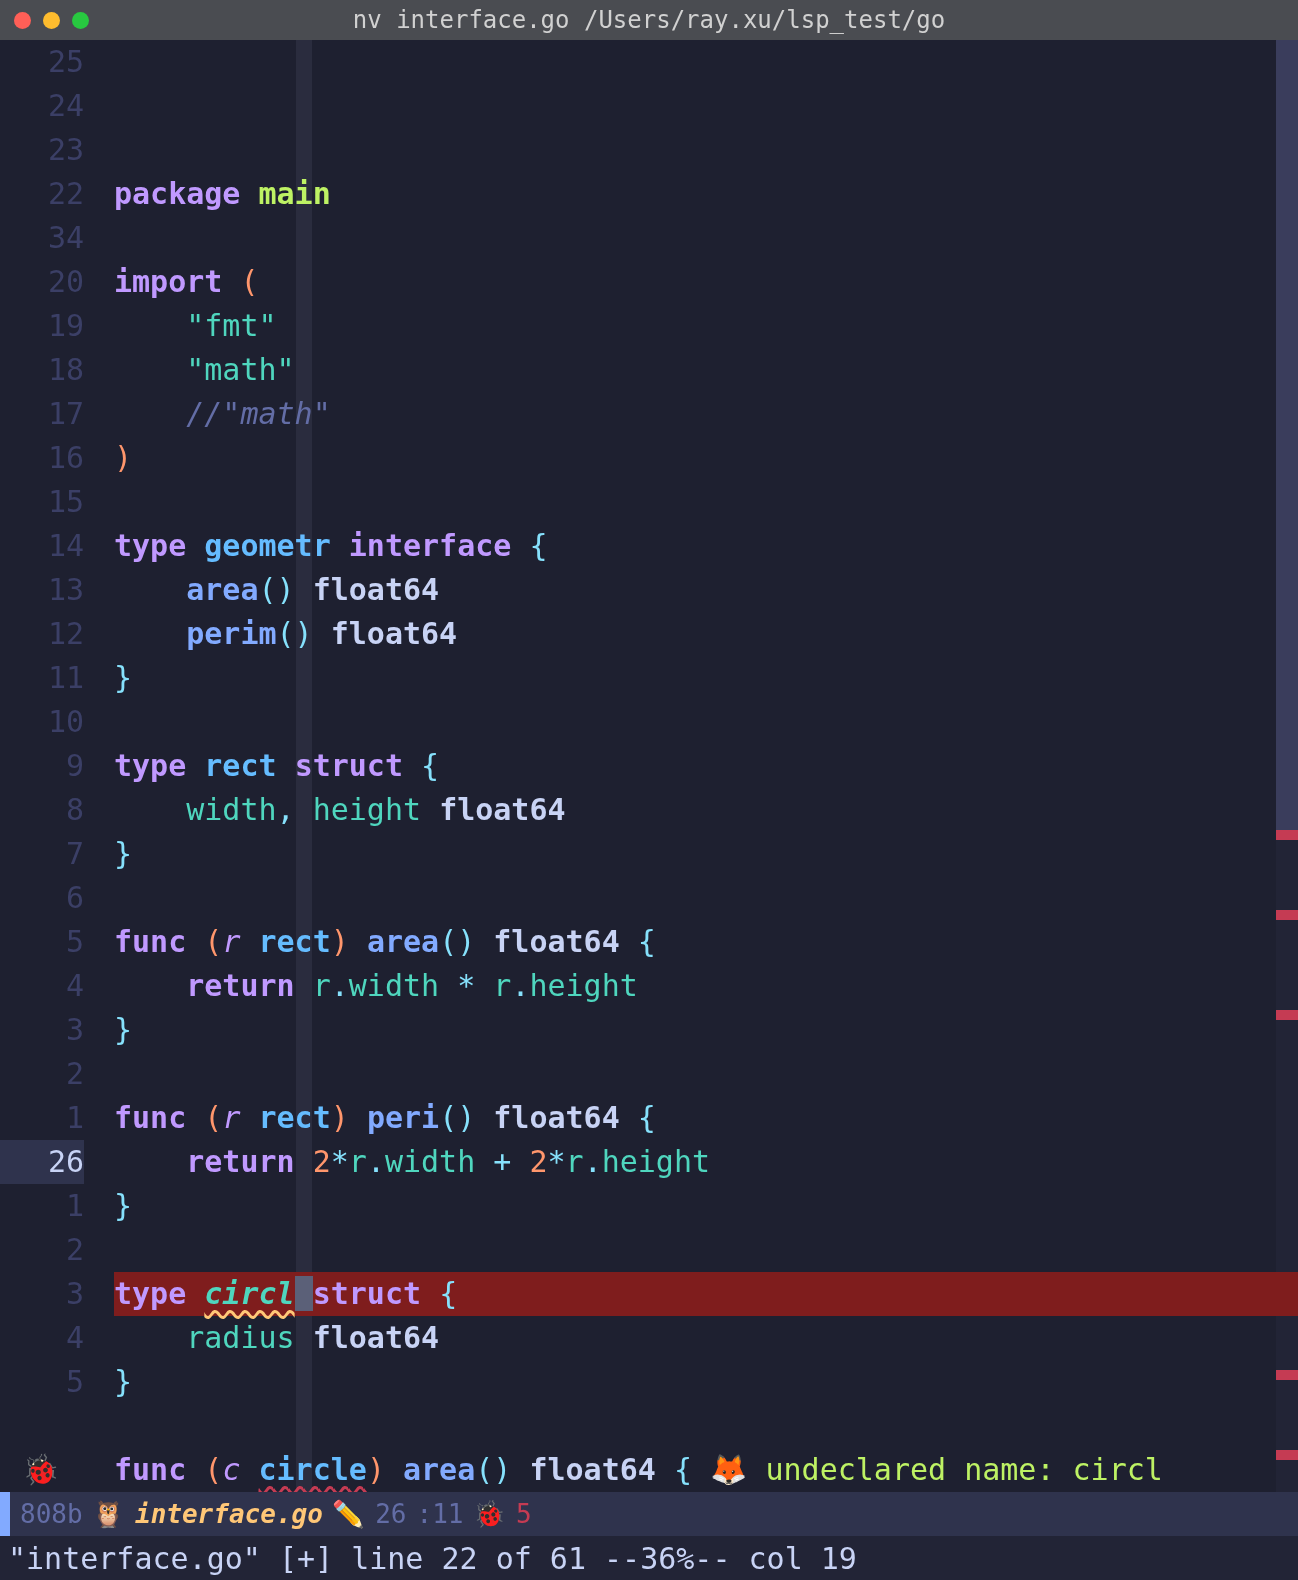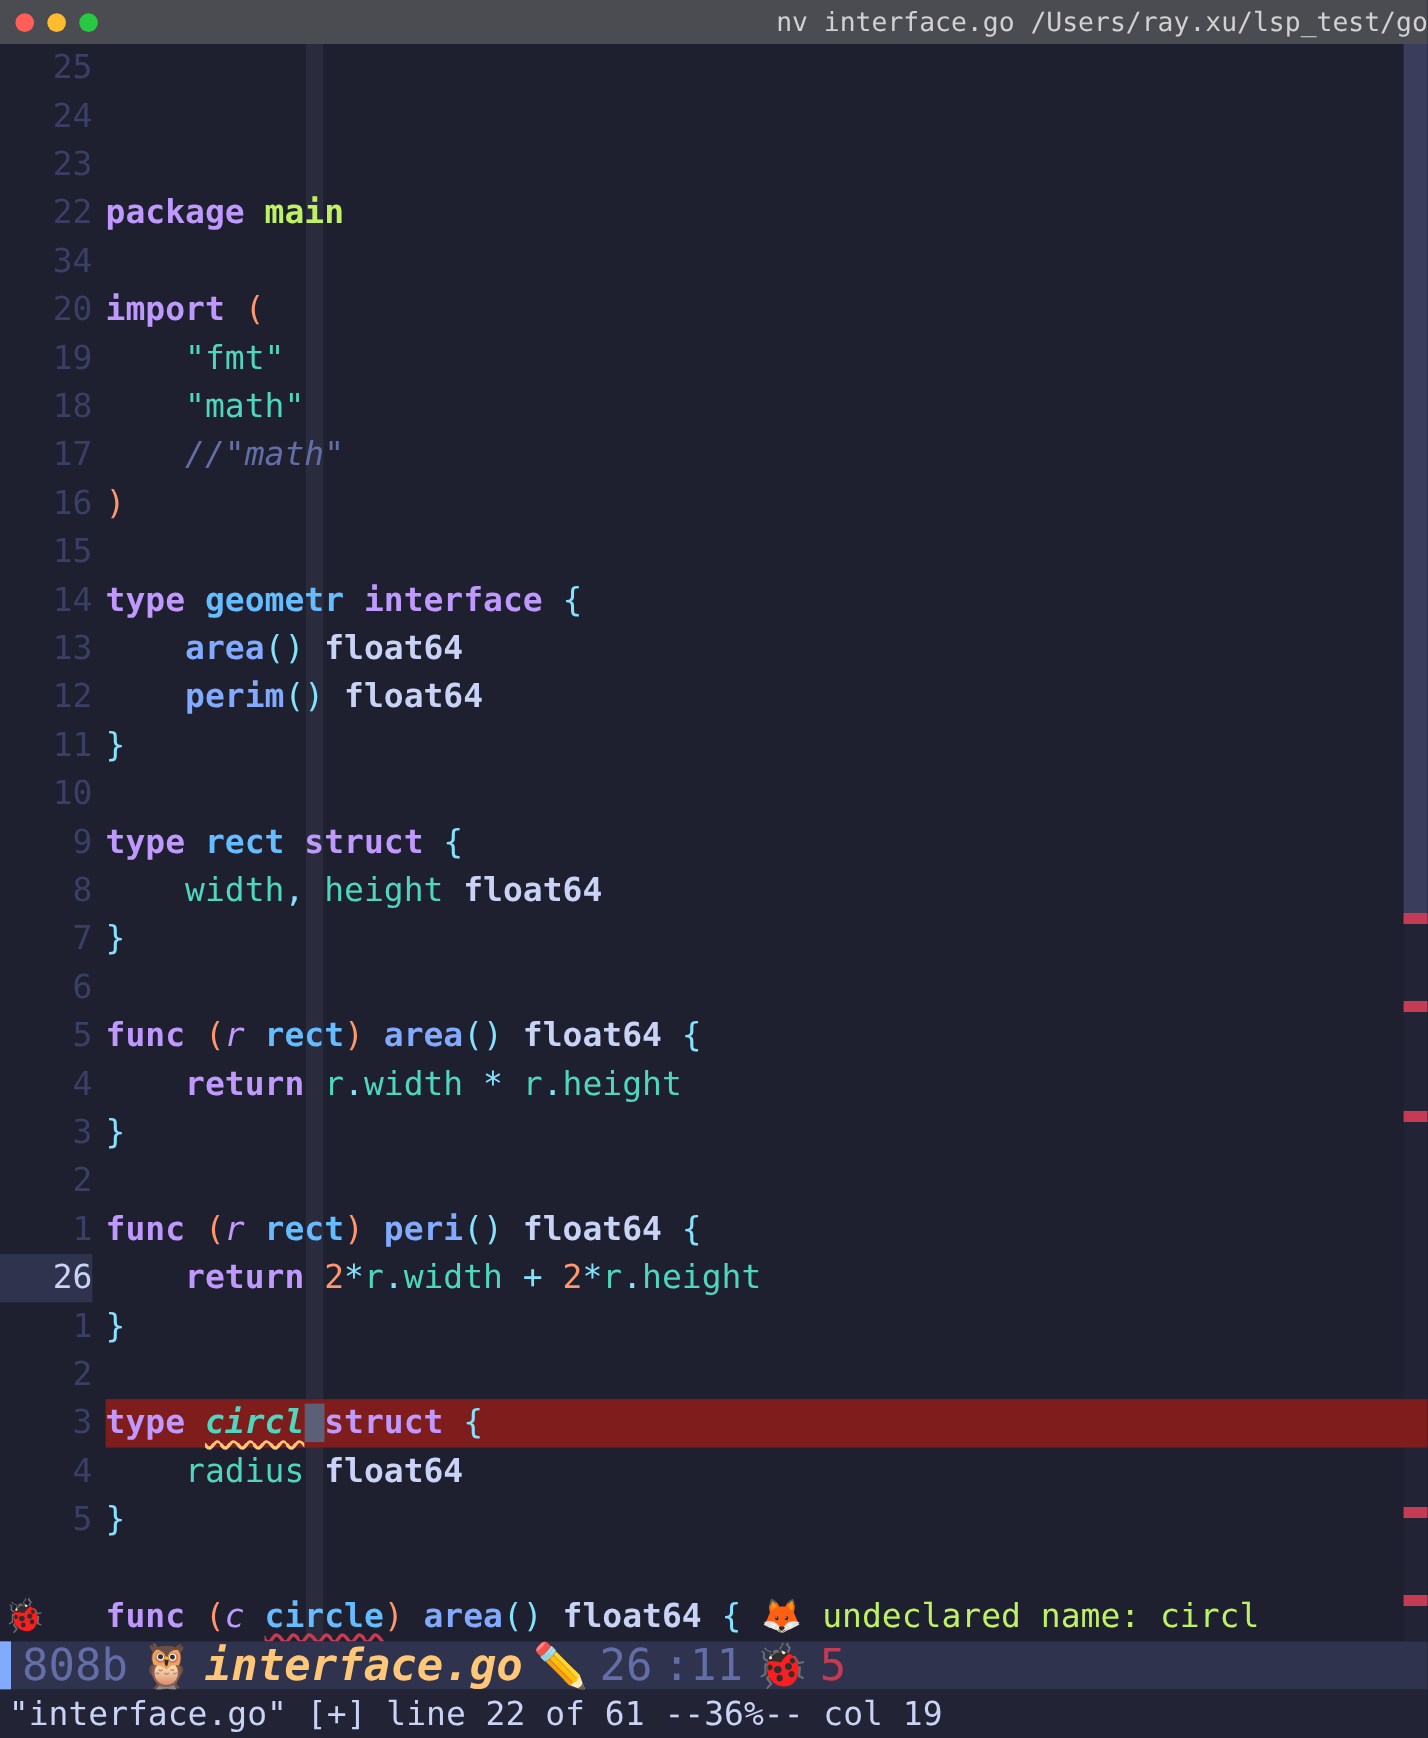--- a/index.html
+++ b/index.html
@@ -18,29 +18,30 @@
     display:flex; align-items:center;
     position:relative;
     font-size:24px;
     color:#d1d1d1;
   }
   .traffic { display:flex; gap:12px; margin-left:14px; }
   .dot { width:17px; height:17px; border-radius:50%; }
   .dot.red { background:#ff5f57; }
   .dot.yellow { background:#febc2e; }
   .dot.green { background:#28c840; }
-  .title { position:absolute; left:0; right:0; text-align:right; pointer-events:none; }
+  .title { position:absolute; left:0; right:0; text-align:center; pointer-events:none; }
   
   .editor {
     flex:1;
     display:flex;
     background:#1e2030;
     line-height:44px;
     position:relative;
     overflow:hidden;
+    gap:18px;
   }
   .scrollbar {
     position:absolute; right:0; top:0; width:22px; height:100%;
     background:#222436;
   }
   .scrollbar .thumb {
     position:absolute; left:0; width:100%;
     background:#3a3d5c;
   }
   .indicator {
@@ -89,21 +90,21 @@
   .num { color:#ff966c; }
   .err { color:#bef264; }
   .cursor { background:#5b6078; color:#1e2030; }
   .circl { color:#4fd6be; font-weight:bold; text-decoration:underline wavy #ffc777; text-underline-offset:6px; font-style:italic;}
   .circle-under { text-decoration:underline wavy #c53b53; text-underline-offset:6px;margin-top:32px; }
   
   .statusbar {
     height:44px;
     background:#2f334d;
     display:flex; align-items:center;
-    font-size:40px;
+    font-size:26px;
     padding-left:0;
     color:#3b4261;
   }
   .stat-block { padding:0 10px; }
   .stat-accent { background:#82aaff; width:10px; height:100%; }
   .fname { color:#ffc777; font-weight:bold;font-style:italic; }
   .grey  { color:#636da6; }
   .cmdline {
     height:44px;
     background:#222436;

